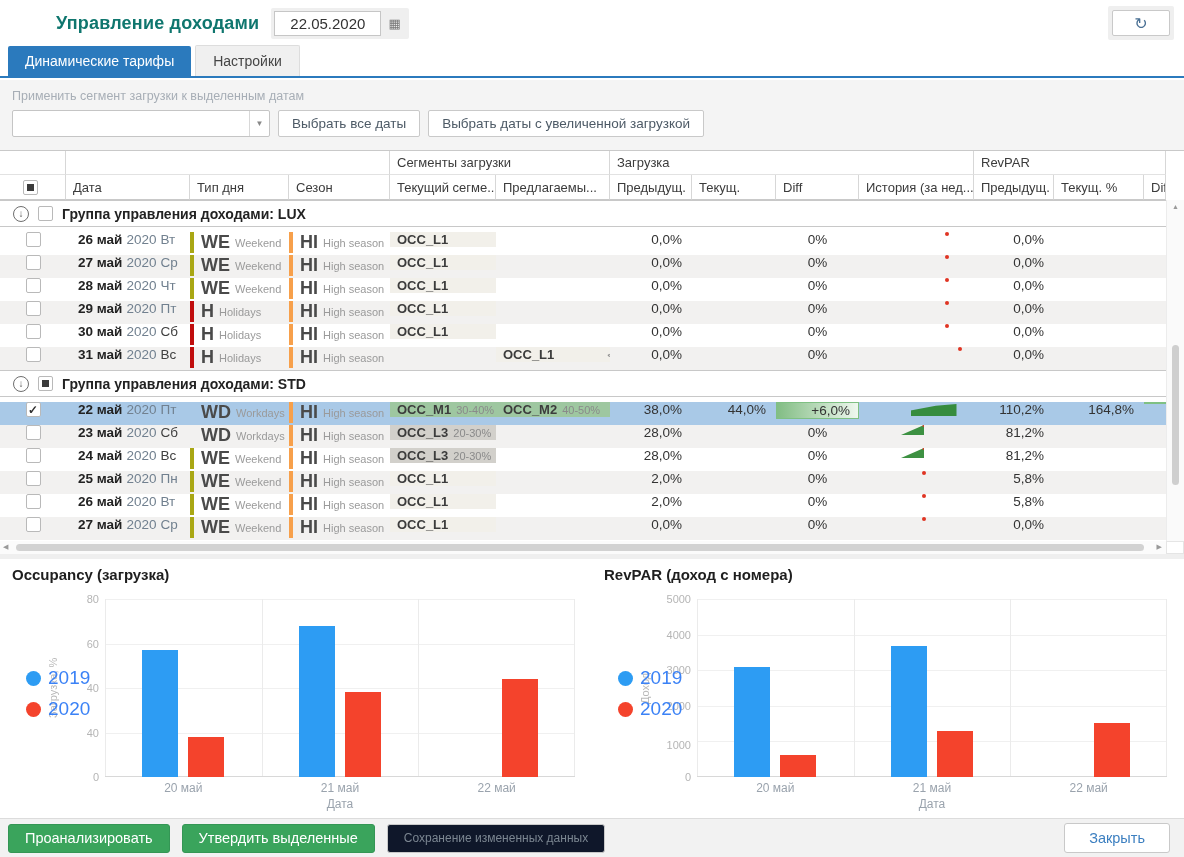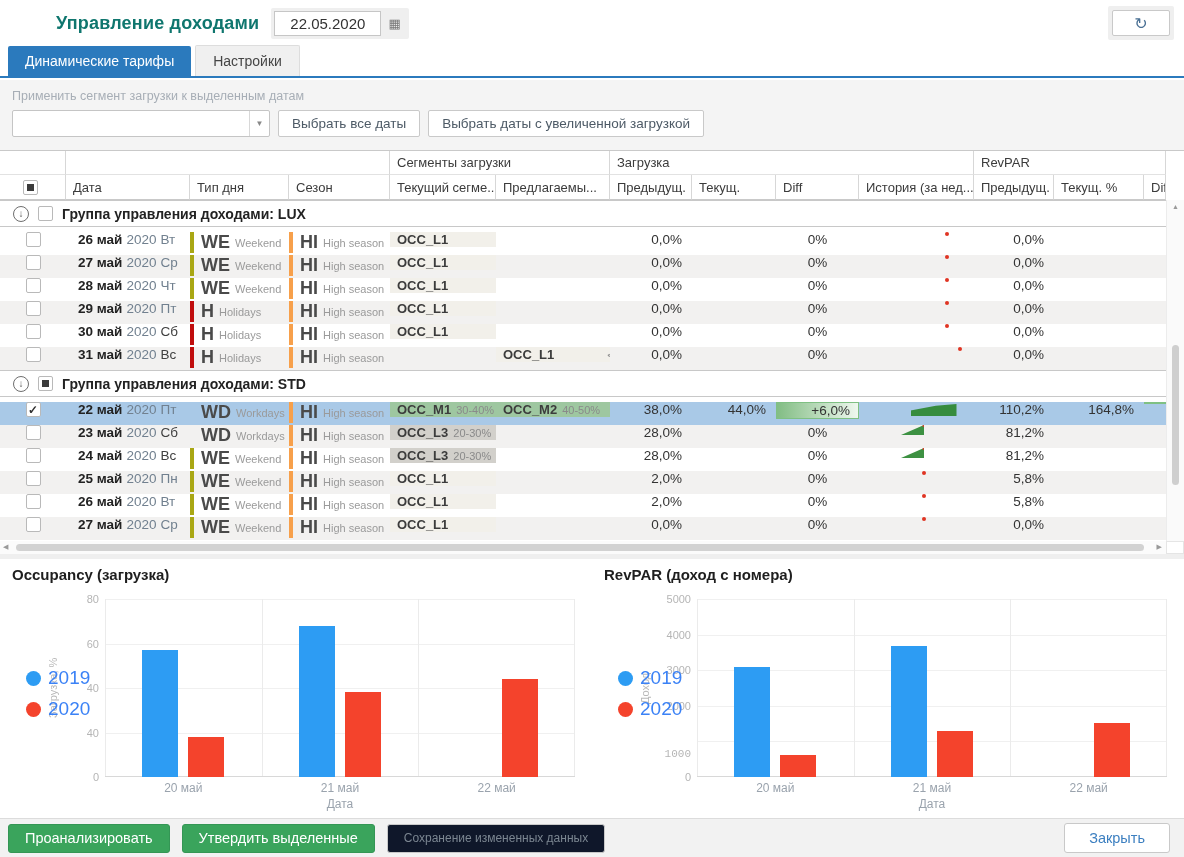--- a/index.html
+++ b/index.html
@@ -689,21 +689,21 @@
             <span class="legend-dot" style="background: rgb(244, 67, 44);"></span>
             <span class="legend-label">2020</span>
           </div>
         </div>
       </div>
     <div class="chart" id="chart1">
         <div class="chart-title">RevPAR (доход с номера)</div>
         <div class="plot">
           <div class="ytick" style="top: 172px;">0</div>
           <div class="gline-h" style="top: 142.4px;"></div>
-          <div class="ytick" style="top: 149px; font-family: Liberation Mono, monospace;">1000</div>
+          <div class="ytick" style="top: 140px;">1000</div>
           <div class="gline-h" style="top: 106.8px;"></div>
           <div class="ytick" style="top: 100.8px;">2000</div>
           <div class="gline-h" style="top: 71.2px;"></div>
           <div class="ytick" style="top: 65.2px;">3000</div>
           <div class="gline-h" style="top: 35.6px;"></div>
           <div class="ytick" style="top: 29.6px;">4000</div>
           <div class="gline-h" style="top: 0px;"></div>
           <div class="ytick" style="top: -6px;">5000</div>
           <div class="gline-v" style="left: 0px;"></div>
           <div class="gline-v" style="left: 156.667px;"></div>

